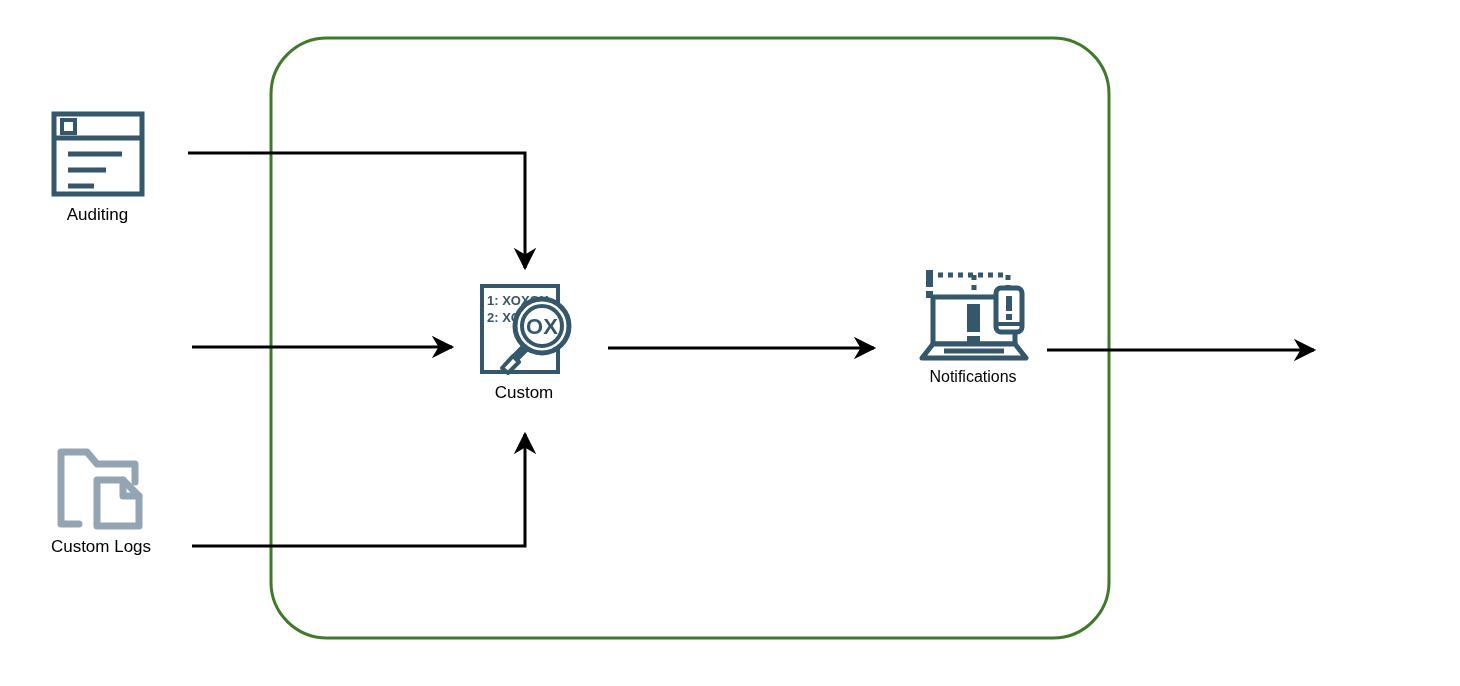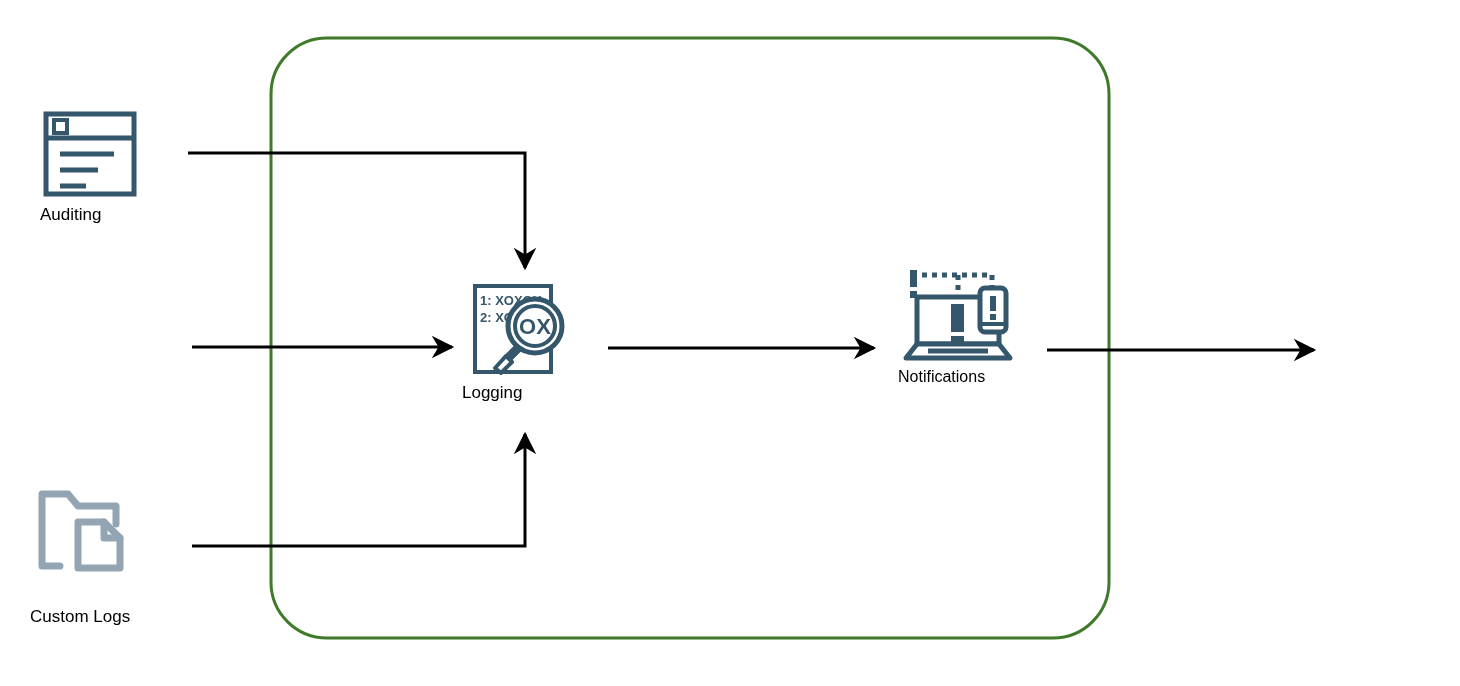--- a/index.html
+++ b/index.html
@@ -23,21 +23,21 @@
   svg.layer {
     position: absolute;
     left: 0; top: 0;
     width: 1460px;
     height: 686px;
   }
   .node {
     position: absolute;
     display: flex;
     flex-direction: column;
-    align-items: flex-start;
+    align-items: center;
     justify-content: flex-start;
   }
   .node-icon {
     display: block;
   }
   .node-label {
     margin-top: 4px;
     font-family: "Liberation Sans", sans-serif;
     font-size: 17px;
     line-height: 21px;
@@ -86,21 +86,21 @@
       <line x1="6" y1="30" x2="94" y2="30" stroke="#35576b" stroke-width="5"></line>
       <rect x="14" y="12" width="13" height="13" fill="none" stroke="#35576b" stroke-width="4"></rect>
       <line x1="20" y1="46" x2="74" y2="46" stroke="#35576b" stroke-width="5"></line>
       <line x1="20" y1="62" x2="58" y2="62" stroke="#35576b" stroke-width="5"></line>
       <line x1="20" y1="78" x2="46" y2="78" stroke="#35576b" stroke-width="5"></line>
     </svg>
     <div class="node-label">Auditing</div>
   </div>
 
 
-  <div class="node" style="left:30px; top:486px; width:142px;gap:28px;">
+  <div class="node" style="left:30px; top:444px; width:142px;">
     <svg class="node-icon" width="104" height="88" viewBox="0 0 104 88" xmlns="http://www.w3.org/2000/svg">
       <path d="M 30 80 L 12 80 L 12 8 L 38 8 L 48 20 L 86 20 L 86 38" fill="none" stroke="#93a5b2" stroke-width="7" stroke-linecap="round" stroke-linejoin="round"></path>
       <path d="M 48 36 L 74 36 L 90 52 L 90 82 L 48 82 Z" fill="#ffffff" stroke="#93a5b2" stroke-width="7" stroke-linecap="round" stroke-linejoin="round"></path>
       <path d="M 74 36 L 74 52 L 90 52" fill="none" stroke="#93a5b2" stroke-width="7" stroke-linecap="round" stroke-linejoin="round"></path>
     </svg>
     <div class="node-label">Custom Logs</div>
   </div>
 
   <div class="node" style="left:462px; top:282px; width:124px;">
     <svg class="node-icon" width="110" height="96" viewBox="0 0 110 96" xmlns="http://www.w3.org/2000/svg">
@@ -109,21 +109,21 @@
       <text x="18" y="23" font-family="'Liberation Sans', sans-serif" font-size="13" font-weight="bold" fill="#35576b">1: XOXOX</text>
       <text x="18" y="40" font-family="'Liberation Sans', sans-serif" font-size="13" font-weight="bold" fill="#35576b">2: XO</text>
 
       <line x1="44" y1="78" x2="62" y2="60" stroke="#35576b" stroke-width="9" stroke-linecap="round"></line>
       <path d="M 33 86 L 44 74 L 50 80 L 39 91 Z" fill="#ffffff" stroke="#35576b" stroke-width="4" stroke-linejoin="round"></path>
 
       <circle cx="73" cy="44" r="27" fill="#ffffff" stroke="#35576b" stroke-width="5"></circle>
       <circle cx="73" cy="44" r="20" fill="#ffffff" stroke="#35576b" stroke-width="4"></circle>
       <text x="73" y="52" text-anchor="middle" font-family="'Liberation Sans', sans-serif" font-size="22" font-weight="bold" fill="#35576b">OX</text>
     </svg>
-    <div class="node-label">Logging</div>
+    <div class="node-label">Custom</div>
   </div>
 
   <div class="node" style="left:898px; top:266px; width:150px;">
     <svg class="node-icon" width="118" height="96" viewBox="0 0 118 96" xmlns="http://www.w3.org/2000/svg">
 
       <rect x="12" y="4" width="7" height="17" fill="#35576b"></rect>
       <rect x="12" y="25" width="7" height="7" fill="#35576b"></rect>
 
       <path d="M 24 9 L 94 9 L 94 26" fill="none" stroke="#35576b" stroke-width="5" stroke-dasharray="5 5"></path>
       <path d="M 60 9 L 60 38" fill="none" stroke="#35576b" stroke-width="5" stroke-dasharray="5 5"></path>

